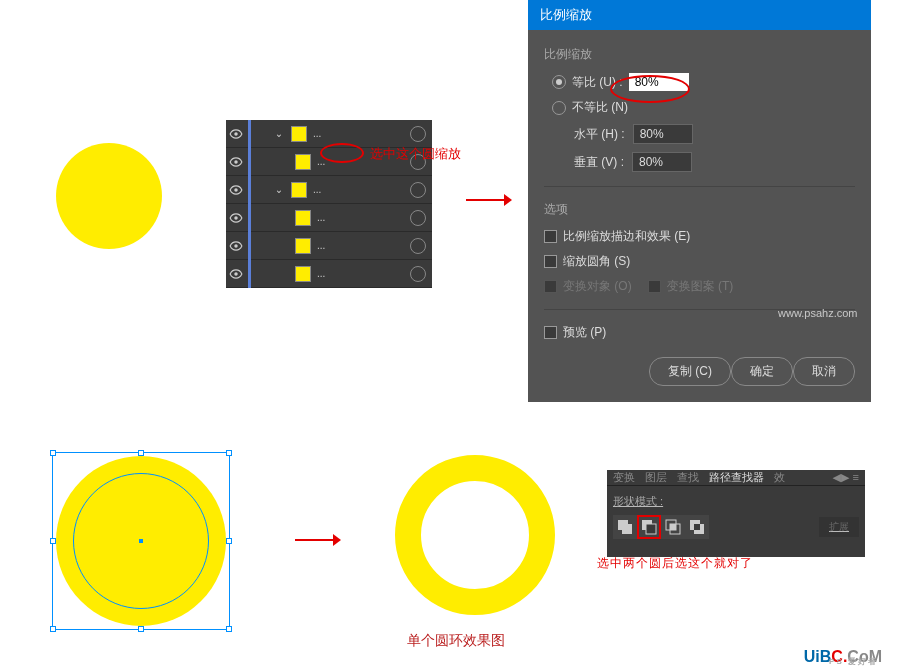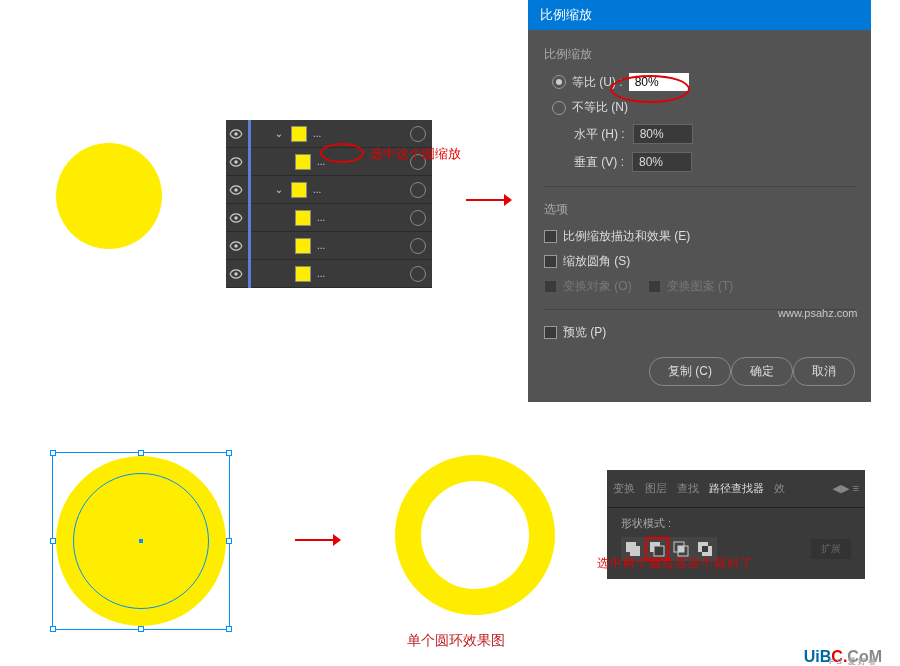--- a/index.html
+++ b/index.html
@@ -63,25 +63,25 @@
     
     .arrow2 { left: 295px; top: 530px; }
     .arrow2 svg { width: 46px; height: 20px; }
     
     .ring { position: absolute; left: 395px; top: 455px; width: 160px; height: 160px; border: 26px solid #ffed00; border-radius: 50%; }
     
     .result-label { position: absolute; left: 407px; top: 632px; color: #b91c1c; font-size: 14px; }
     
     
     .pathfinder { position: absolute; left: 607px; top: 470px; width: 258px; background: #3a3a3a; color: #bbb; font-size: 11px; }
-    .pf-tabs { display: flex; align-items: center; border-bottom: 1px solid #222; height: 38px; padding: 0 6px; gap: 10px; }
+    .pf-tabs { display: flex; align-items: center; border-bottom: 1px solid #222; height: 16px; padding: 0 6px; gap: 10px; }
     .pf-tab { color: #888; font-size: 11px; }
     .pf-tab.active { color: #ddd; }
     .pf-menu { margin-left: auto; color: #888; display: flex; gap: 4px; }
-    .pf-body { padding: 8px 14px; }
+    .pf-body { padding: 8px 6px; text-decoration: underline; }
     .pf-label { margin-bottom: 6px; color: #aaa; }
     .pf-row { display: flex; gap: 0; align-items: center; margin-bottom: 10px; }
     .pf-icon { width: 24px; height: 24px; background: #444; display: flex; align-items: center; justify-content: center; }
     .pf-icon.hl { border: 2px solid #e30000; }
     .pf-expand { margin-left: auto; background: #333; padding: 3px 10px; color: #666; font-size: 10px; }
     .callout2 { left: 597px; top: 555px; font-size: 12px; letter-spacing: 1px; }
     
     .watermark { position: absolute; right: 18px; bottom: 0; font-size: 16px; font-weight: bold; }
     .wm-u { color: #0068a8; } .wm-b { color: #e30000; } .wm-c { color: #888; }
     .wm-sub { font-size: 8px; color: #aaa; letter-spacing: 2px; position: absolute; right: 4px; bottom: -1px; }

